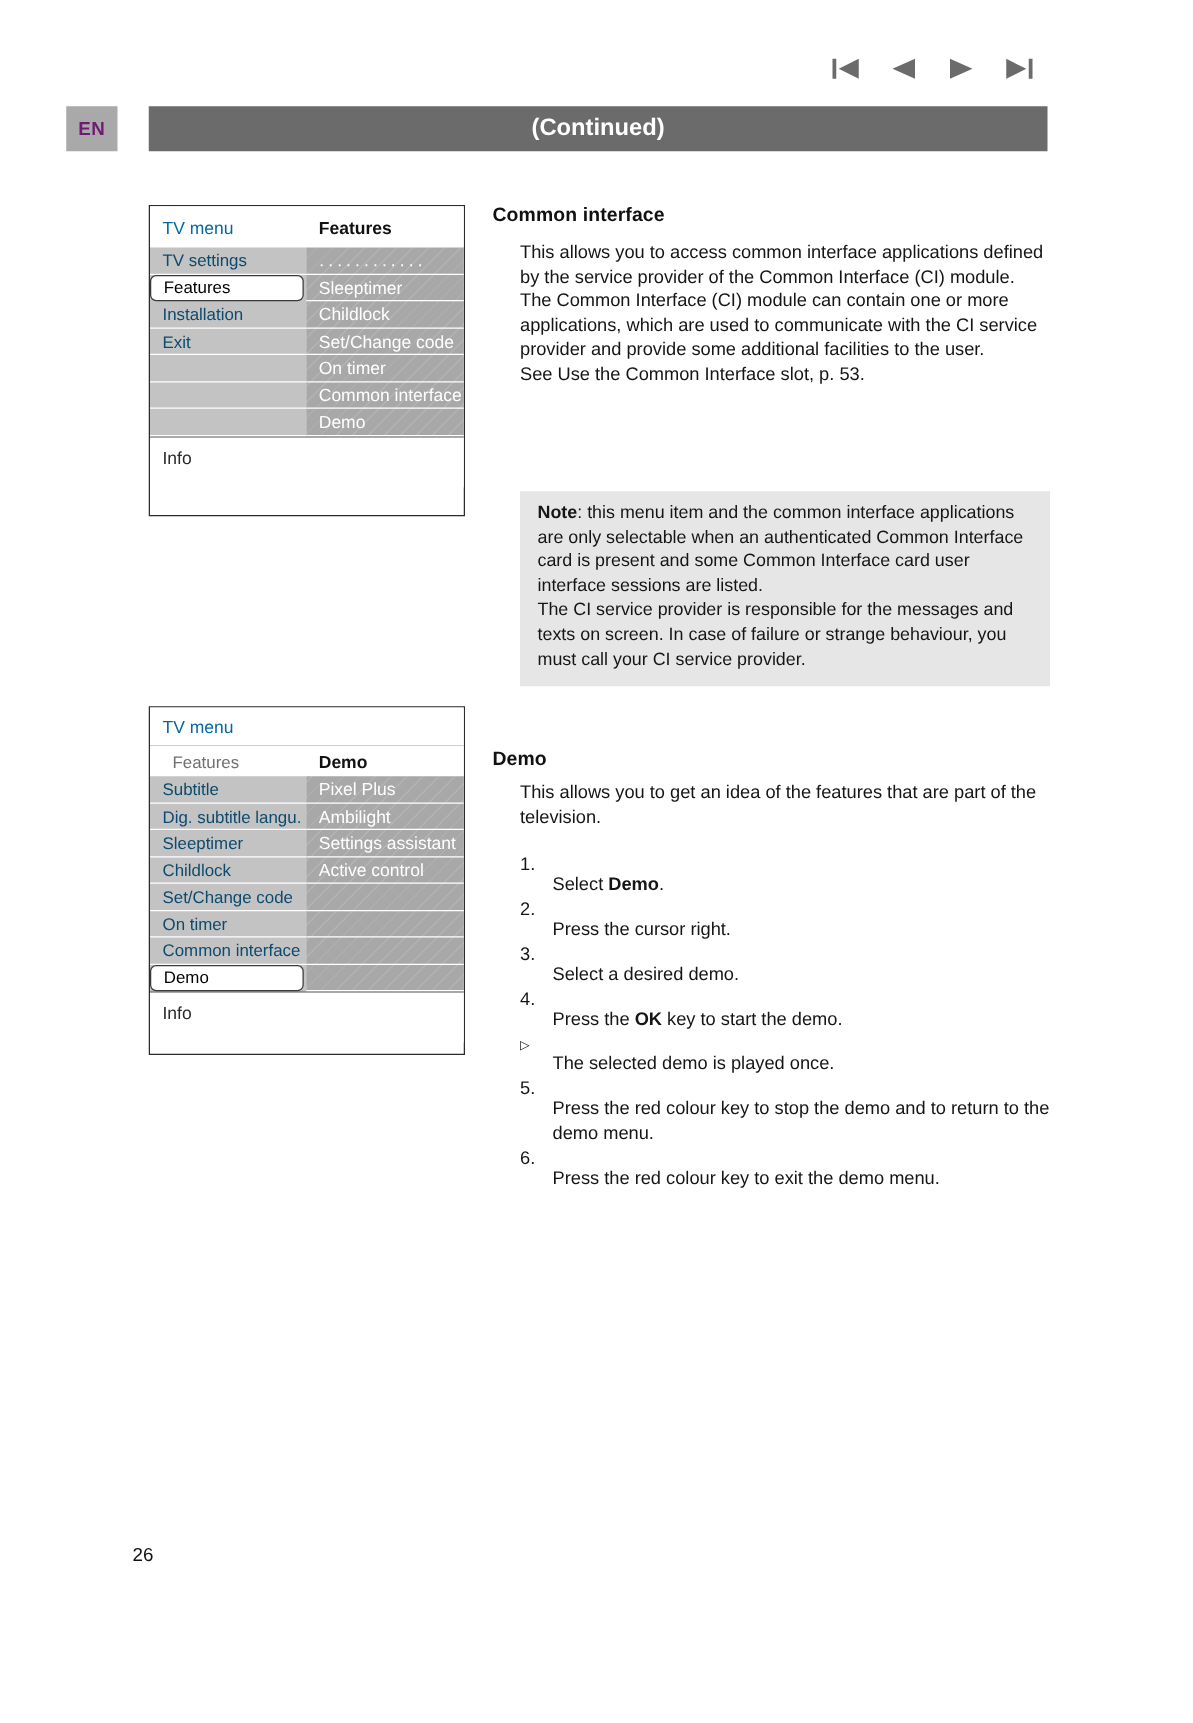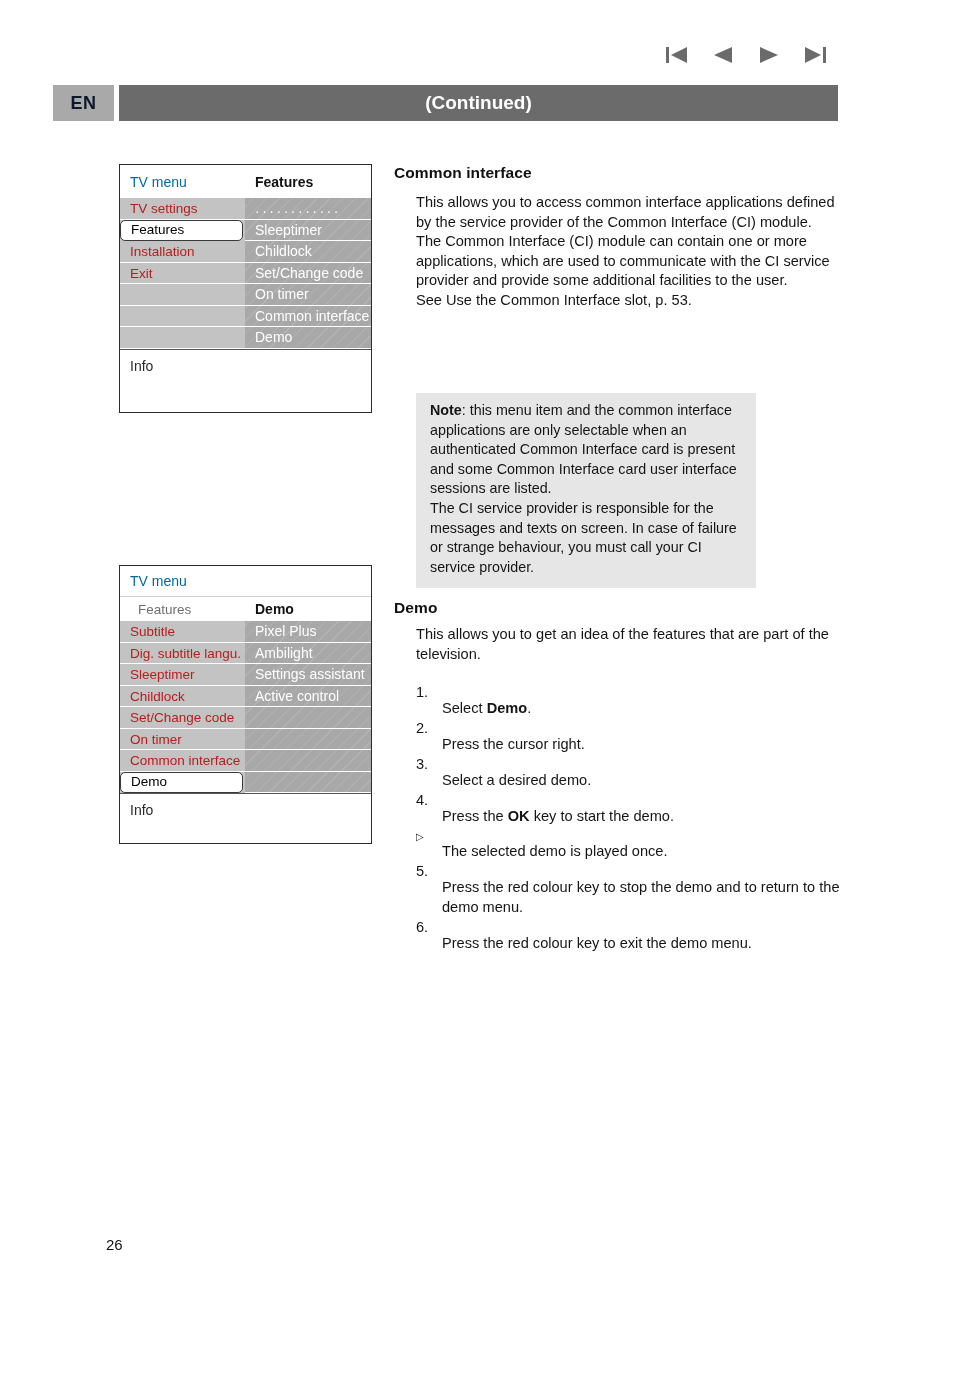--- a/index.html
+++ b/index.html
@@ -27,26 +27,26 @@
     align-items: center;
     gap: 22px;
   }
   .nav-icons svg { display: block; }
 
   
   .en-badge {
     position: absolute;
     left: 53px;
     top: 85px;
-    width: 61px;
+    width: 41px;
     height: 36px;
     background: #a9a9a9;
-    color: #0f172a;
-    font-weight: bold;
-    font-size: 18px;
+    color: #701a75;
+    font-weight: bold;
+    font-size: 15px;
     letter-spacing: 0.5px;
     display: flex;
     align-items: center;
     justify-content: center;
   }
   .header-bar {
     position: absolute;
     left: 119px;
     top: 85px;
     width: 719px;
@@ -136,21 +136,21 @@
   .tm-row {
     height: 21.5px;
     line-height: 21.5px;
     border-bottom: 1.5px solid #ffffff;
     box-sizing: border-box;
     padding-left: 10px;
     white-space: nowrap;
     overflow: hidden;
   }
   .tm-col-left .tm-row {
-    color: #b91c1c;
+    color: #0c4a6e;
     font-size: 13.5px;
   }
   .tm-col-right .tm-row {
     color: #ffffff;
     font-size: 14px;
   }
   .tm-row.empty { color: transparent; }
 
   .tm-row.selected {
     background: #ffffff;
@@ -338,21 +338,21 @@
   <div class="tm-info">Info</div>
 </div>
 
 <div class="content-col" style="top:164px;" id="sec-common-interface">
   <h2 class="sec-title">Common interface</h2>
   <div class="bodytext" style="margin-top:11px;">
     <p id="ci-body">This allows you to access common interface applications defined by the service provider of the Common Interface (CI) module.<br>The Common Interface (CI) module can contain one or more applications, which are used to communicate with the CI service provider and provide some additional facilities to the user.<br>See Use the Common Interface slot, p. 53.</p>
   </div>
 </div>
 
-<div class="content-col" style="top:393px;left:416px;width:340px;">
+<div class="content-col" style="top:393px;left:416px;width:424px;">
   <div class="notebox" style="padding:8px 12px 11px 14px;">
     <b>Note</b><span id="ci-note2">: this menu item and the common interface applications are only selectable when an authenticated Common Interface card is present and some Common Interface card user interface sessions are listed.<br>The CI service provider is responsible for the messages and texts on screen. In case of failure or strange behaviour, you must call your CI service provider.</span>
   </div>
 </div>
 
 <div class="content-col" style="top:599px;" id="sec-demo">
   <h2 class="sec-title" style="margin-bottom:8px;">Demo</h2>
   <div class="bodytext">This allows you to get an idea of the features that are part of the television.</div>
   <div class="steps" style="margin-top:19px;" id="demo-steps">
       <div class="step">

